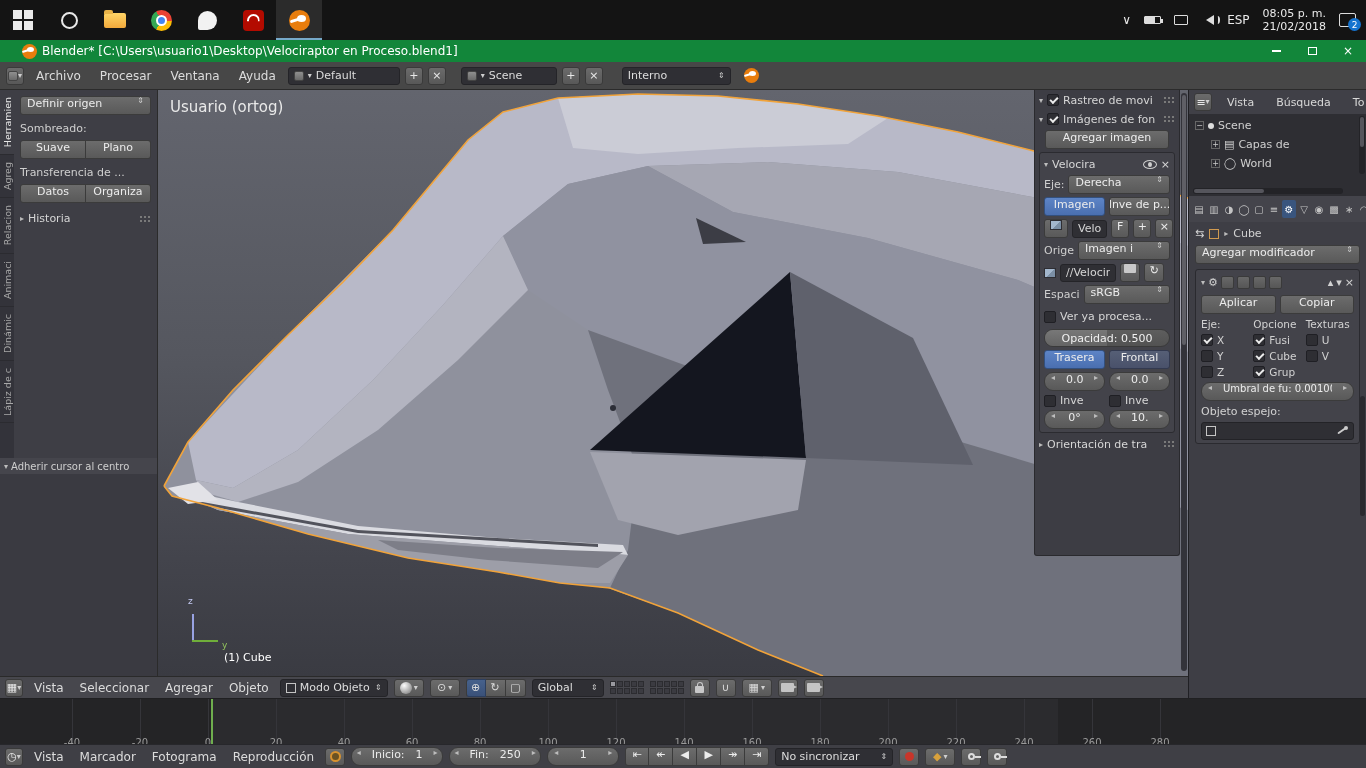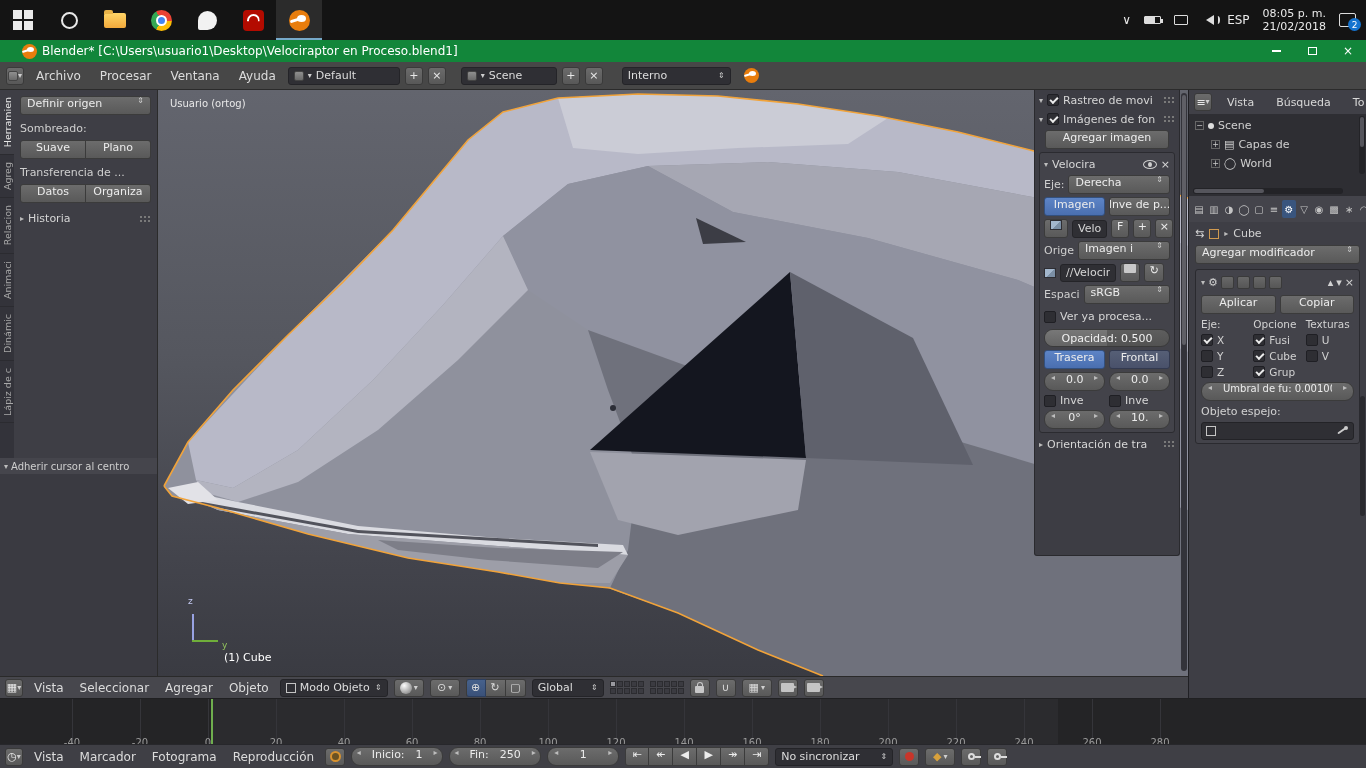--- a/index.html
+++ b/index.html
@@ -91,21 +91,21 @@
   .tslabel{font-size:11px;color:#cfcfcf;margin-top:2px}
   .pair{display:flex}
   .pair .btn{flex:1;border-radius:0}
   .pair .btn:first-child{border-radius:3px 0 0 3px}
   .pair .btn:last-child{border-radius:0 3px 3px 0;border-left:none}
   .phead{display:flex;align-items:center;gap:4px;font-size:11px;color:#d5d5d5;margin-top:4px}
   .opregion{position:absolute;left:0;top:458px;width:158px;height:218px;background:#3a3a41;border-right:1px solid #2b2b2b}
   .ophead{height:16px;background:#45454c;display:flex;align-items:center;gap:3px;font-size:10px;color:#cfcfcf;padding:0 4px;white-space:nowrap;overflow:hidden}
   
   .viewport{position:absolute;left:158px;top:90px;width:1030px;height:586px;background:linear-gradient(#63656e,#55575f 45%,#43444c 80%,#3a3b42);overflow:hidden}
-  .vplabel{position:absolute;left:12px;top:8px;font-size:10px;color:#e9e9e9}
+  .vplabel{position:absolute;left:12px;top:8px;font-size:15px;color:#e9e9e9}
   .objlabel{position:absolute;left:66px;bottom:12px;font-size:11px;color:#fff}
   .gizmo{position:absolute;left:22px;bottom:24px;width:60px;height:52px}
   .axz{position:absolute;left:12px;bottom:10px;width:2px;height:28px;background:#98a2e2}
   .axy{position:absolute;left:12px;bottom:10px;width:26px;height:2px;background:#6fae3a}
   .axzl{position:absolute;left:8px;top:-4px;font-size:9px;color:#c3caf2}
   .axyl{position:absolute;left:42px;bottom:2px;font-size:9px;color:#93c45e}
   .vscroll{position:absolute;right:1px;top:3px;width:6px;height:578px;background:#33333a;border-radius:3px}
   .vscroll i{position:absolute;left:1px;right:1px;top:2px;height:250px;background:#5f5f66;border-radius:3px;display:block}
   
   .npanel{position:absolute;right:8px;top:0;width:146px;height:466px;background:#3d3d44;border:1px solid #2a2a2e;border-top:none;border-radius:0 0 3px 3px;padding:2px 4px;display:flex;flex-direction:column;gap:3px;font-size:11px;color:#d6d6d6}

